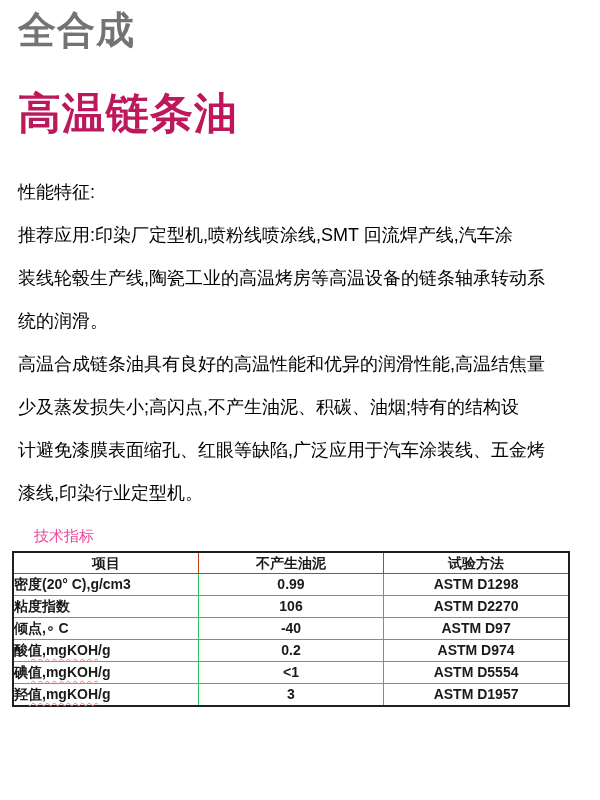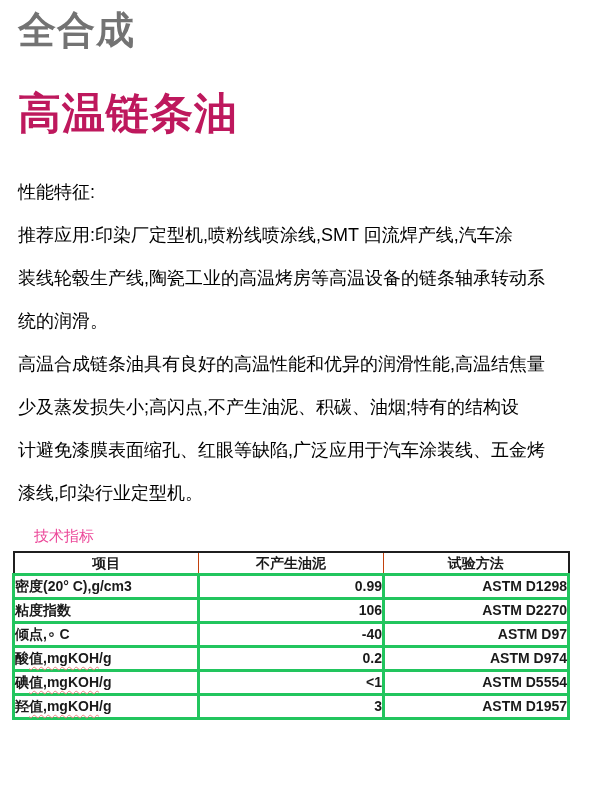--- a/index.html
+++ b/index.html
@@ -31,25 +31,25 @@
     border-collapse:collapse;width:558px;margin-left:0;
     table-layout:fixed;border:2px solid #1f1f1f;
     font-size:14px;font-weight:bold;color:#1a1a1a;
   }
   table.specs col{width:33.33%;}
   table.specs th{
     border:1px solid #c2410c;height:20px;line-height:20px;
     text-align:center;font-weight:bold;padding:0;
   }
   table.specs td{
-    border:3px solid #22c55e;padding:0;height:21px;line-height:21px;
+    border:1px solid #22c55e;padding:0;height:21px;line-height:21px;
     white-space:pre-line;vertical-align:middle;
   }
   td.c-item{text-align:left;padding-left:4px;}
-  td.c-value,td.c-method{text-align:right;}
+  td.c-value,td.c-method{text-align:center;}
   tr.tall td.c-item,tr.tall td.c-value{vertical-align:top;}
   .squig{
     text-decoration:underline;
     text-decoration-style:wavy;
     text-decoration-color:#ef8080;
     text-decoration-thickness:1px;
     text-underline-offset:3px;
   }
 </style>
 </head>

